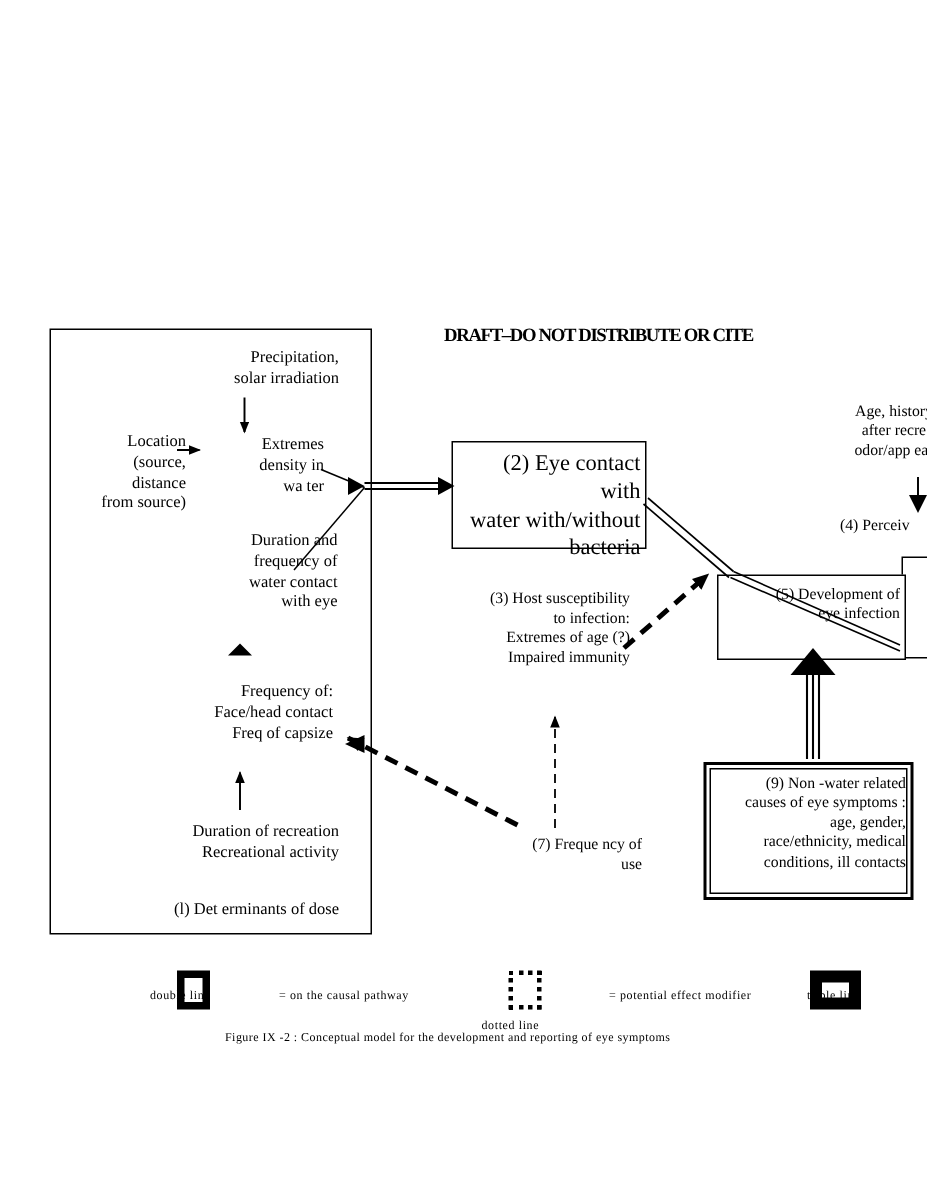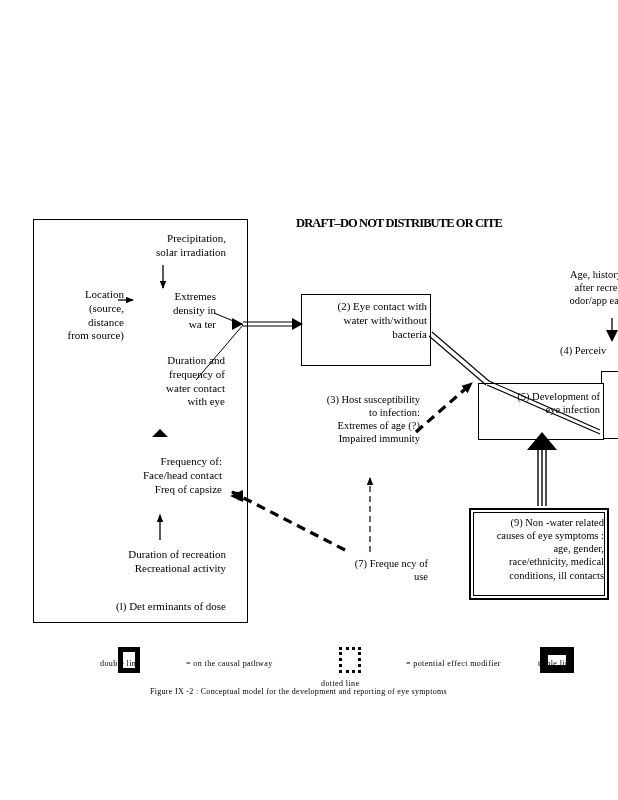--- a/index.html
+++ b/index.html
@@ -25,21 +25,21 @@
 
   
   #precipitation{left:106px;top:232px;width:120px;font-size:11px;}
   #location{left:40px;top:288px;width:84px;font-size:11px;}
   #bacterial{left:116px;top:290px;width:100px;font-size:11px;}
   #duration-water{left:113px;top:354px;width:112px;font-size:11px;}
   #frequency-contact{left:82px;top:455px;width:140px;font-size:11px;}
   #duration-rec{left:80px;top:548px;width:146px;font-size:11px;}
   #determinants-label{left:56px;top:600px;width:170px;font-size:11px;}
 
-  #box2-text{left:305px;top:300px;width:122px;font-size:11px;}
+  #box2-text{left:305px;top:300px;width:122px;font-size:15px;}
   #box3-text{left:286px;top:393px;width:134px;font-size:10.5px;}
   #box5-text{left:482px;top:390px;width:118px;font-size:10.5px;}
   #box6-text{left:474px;top:516px;width:130px;font-size:10.5px;}
   #item7-text{left:332px;top:557px;width:96px;font-size:10.5px;}
   #age-history{left:536px;top:268px;width:120px;font-size:10.5px;text-align:center;}
   #box4-text{left:560px;top:344px;width:110px;font-size:10.5px;text-align:left;}
 
   
   .legend-txt{position:absolute;font-size:8px;white-space:nowrap;letter-spacing:0.4px;padding-left:40px;}
   #lg1{left:60px;top:659px;}

